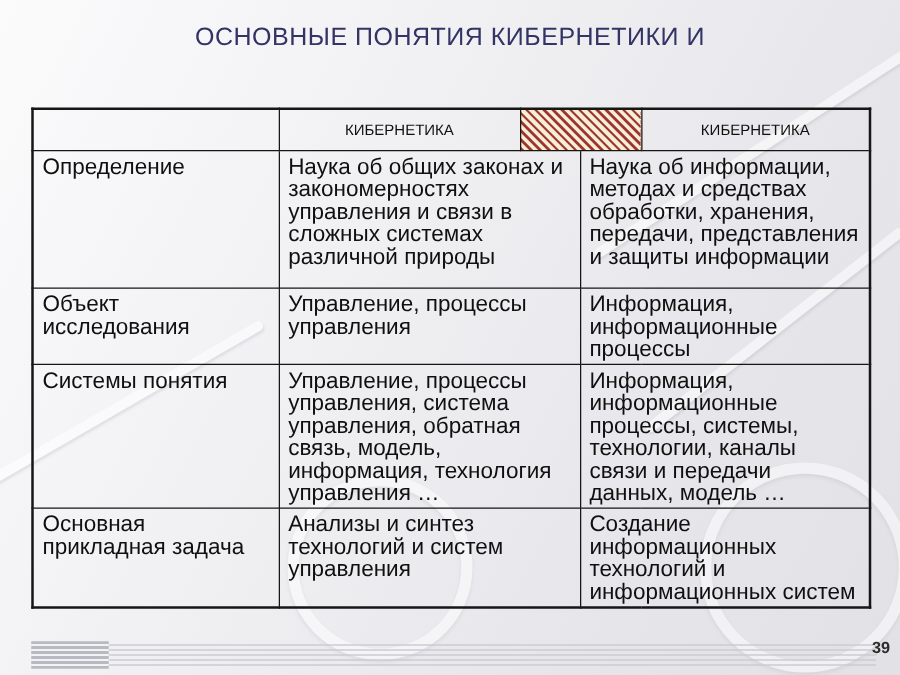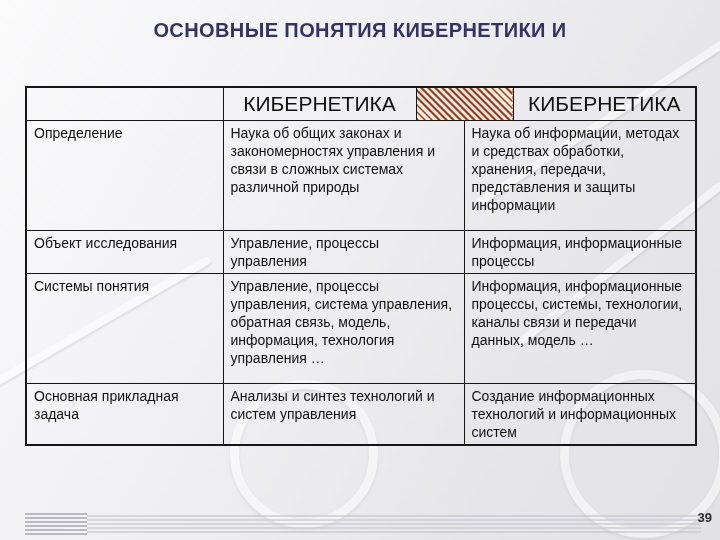--- a/index.html
+++ b/index.html
@@ -21,38 +21,38 @@
     position:absolute; border-radius:50%;
     border:9px solid rgba(255,255,255,0.5);
     box-shadow: 0 2px 3px rgba(150,150,162,0.18), inset 0 2px 3px rgba(150,150,162,0.18);
   }
   .wm-circle.c1 { width:130px; height:130px; left:230px; top:380px; }
   .wm-circle.c2 { width:150px; height:150px; left:560px; top:370px; }
 
   .title {
     position:absolute; top:20px; left:0; width:100%;
     text-align:center; color:#333366;
-    font-size:20px; line-height:21px; letter-spacing:0.4px;font-weight:bold;
+    font-size:20px; line-height:21px; letter-spacing:0.4px;
   }
 
   table.cmp {
     position:absolute; left:25px; top:86px; width:670px;
     border-collapse:collapse; table-layout:fixed;
     border:2px solid #161616;
   }
   table.cmp th, table.cmp td {
     border:1px solid #161616;
     vertical-align:top; text-align:left;
     padding:3px 7px 3px 7px;
-    font-size:14px; line-height:18px; font-weight:400; color:#101010;
+    font-size:18px; line-height:18px; font-weight:400; color:#101010;
     overflow:hidden;
   }
   table.cmp th.colhead {
     text-align:center; vertical-align:middle;
-    font-size:21px; padding:3px 2px;
+    font-size:12px; padding:3px 2px;
   }
   tr.rh  { height:33px;  }
   tr.r1  { height:110px; }
   tr.r2  { height:40px;  }
   tr.r3  { height:46px;  }
   tr.r4  { height:110px; }
   tr.r5  { height:52px;  }
   th.hatch {
     background: repeating-linear-gradient(45deg,
       #9c3434 0px, #9c3434 2px, #f8eed2 2px, #f8eed2 5px);

